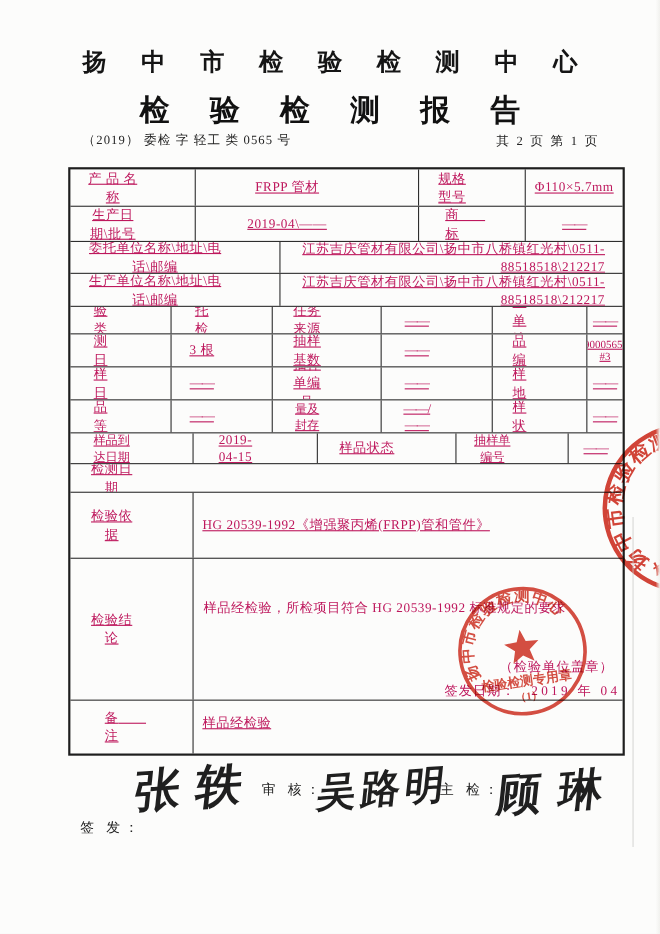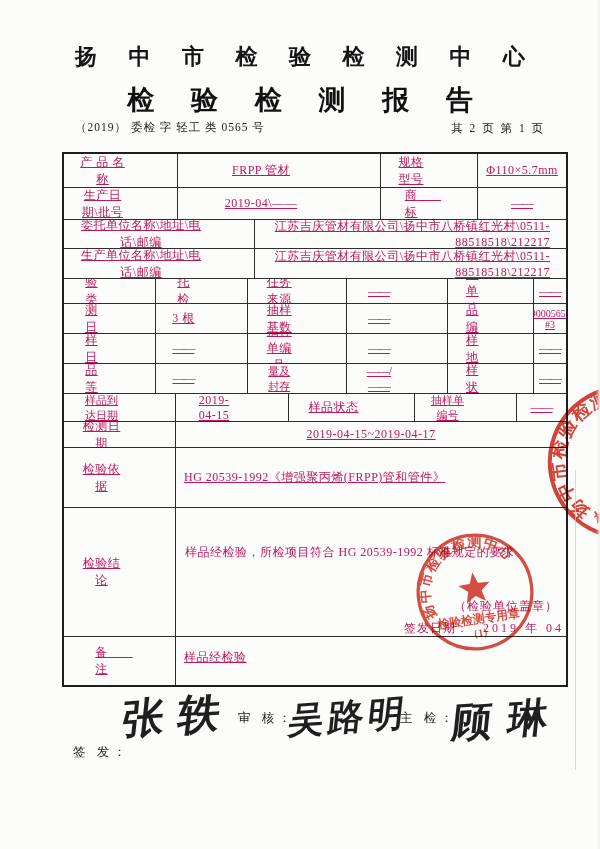--- a/index.html
+++ b/index.html
@@ -140,21 +140,20 @@
     <div class="trow" style="height:28px">
       <div class="cell w-c1 small" style="font-size:11px">样品到达日期</div>
       <div class="cell w-c2">2019-04-15</div>
       <div class="cell w-c3">样品状态</div>
       <div class="cell w-c5 small" style="font-size:11px">抽样单编号</div>
       <div class="cell last dash">——</div>
     </div>
 
     <div class="trow" style="height:26px">
       <div class="cell w-d1">检测日期</div>
-      <div class="cell last">2019-04-15~2019-04-17</div>
     </div>
 
     <div class="trow" style="height:60px">
       <div class="cell w-d1">检验依据</div>
       <div class="cell last left">HG 20539-1992《增强聚丙烯(FRPP)管和管件》</div>
     </div>
 
     <div class="trow" style="height:129px">
       <div class="cell w-d1">检验结论</div>
       <div class="cell last concl-val">

